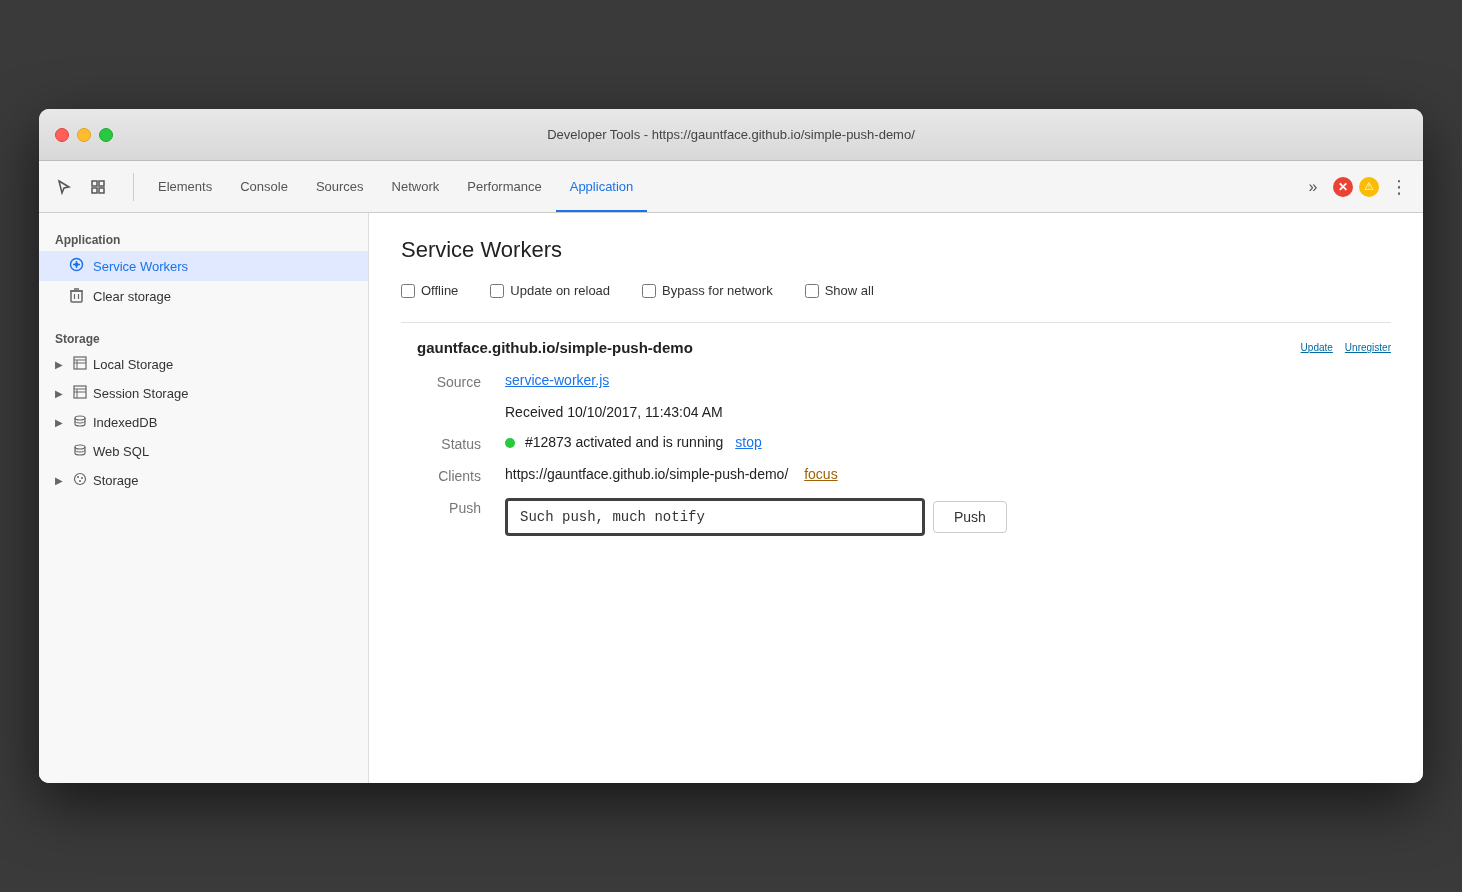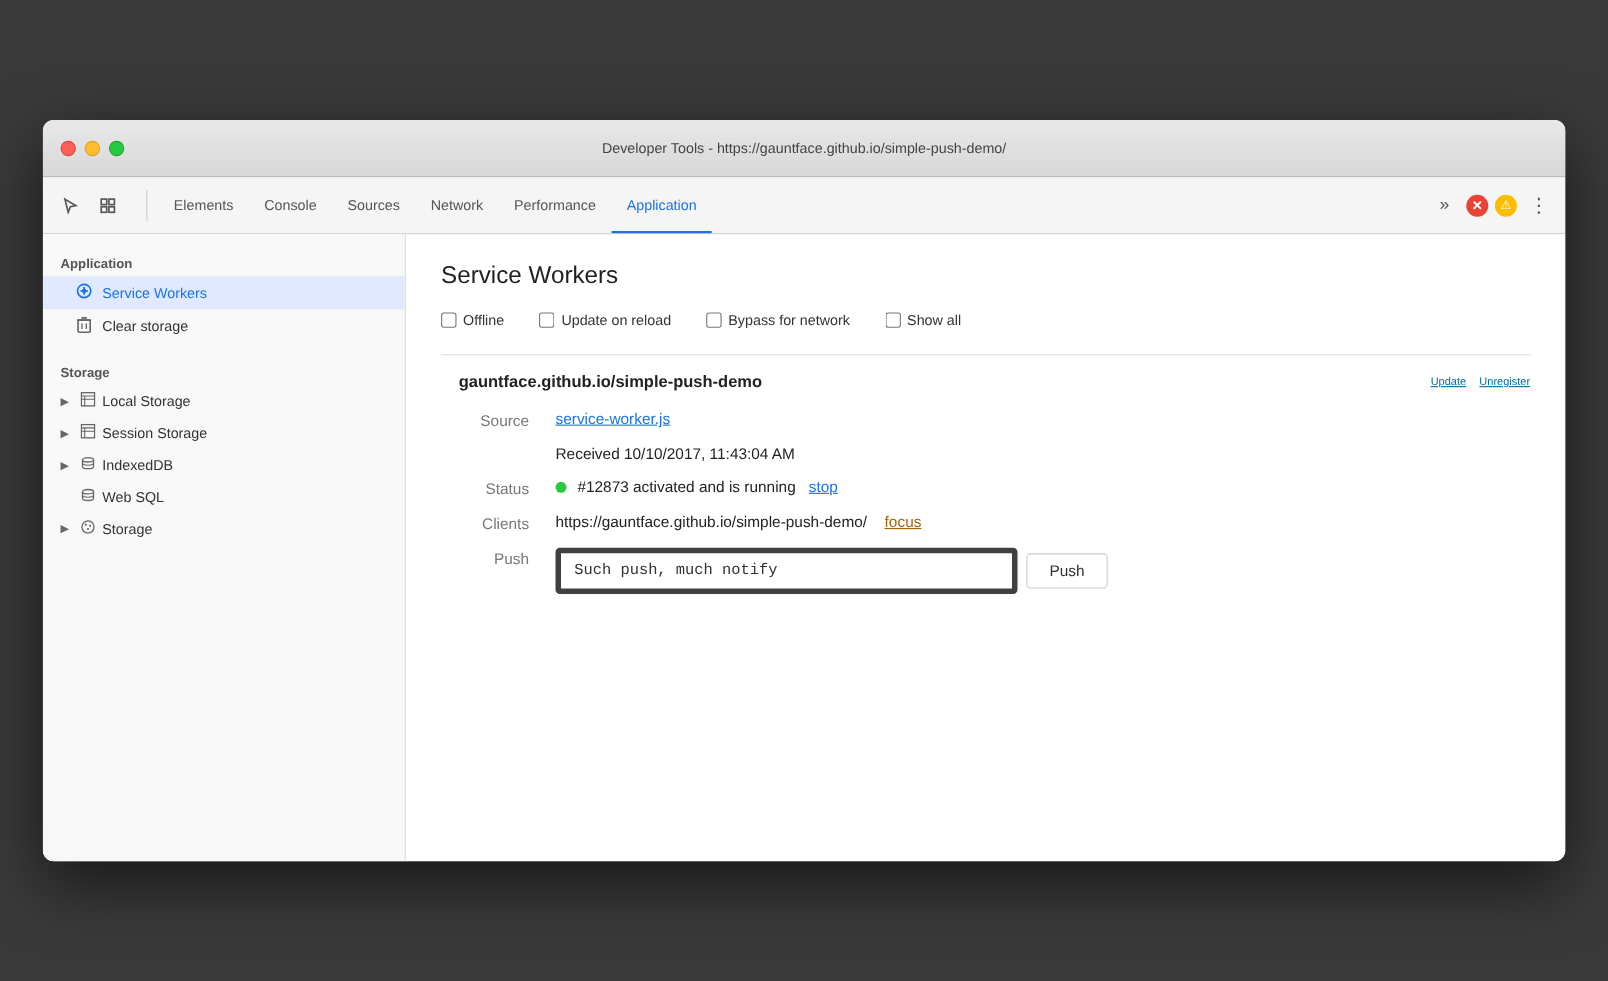--- a/index.html
+++ b/index.html
@@ -330,21 +330,21 @@
       margin-left: 12px;
     }
     .push-row {
       display: flex;
       align-items: center;
       gap: 8px;
     }
     .push-input {
       width: 420px;
       padding: 8px 12px;
-      border: 5px solid #404040;
+      border: 3px solid #404040;
       border-radius: 4px;
       font-size: 14px;
       font-family: 'Courier New', monospace;
       color: #333;
       background: white;
     }
     .push-btn {
       padding: 7px 20px;
       background: white;
       border: 1px solid #ccc;

